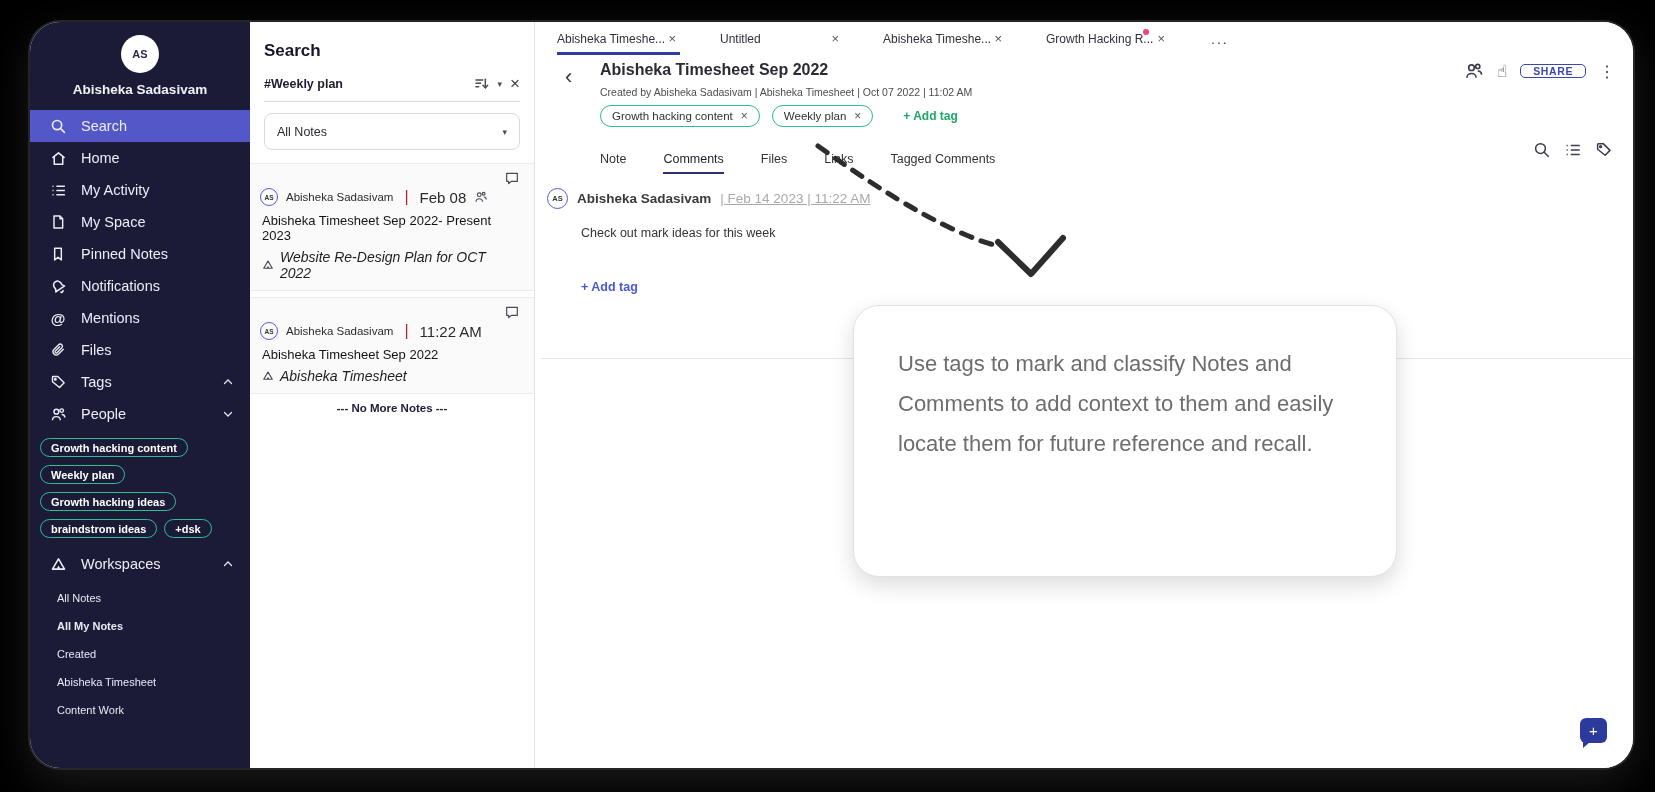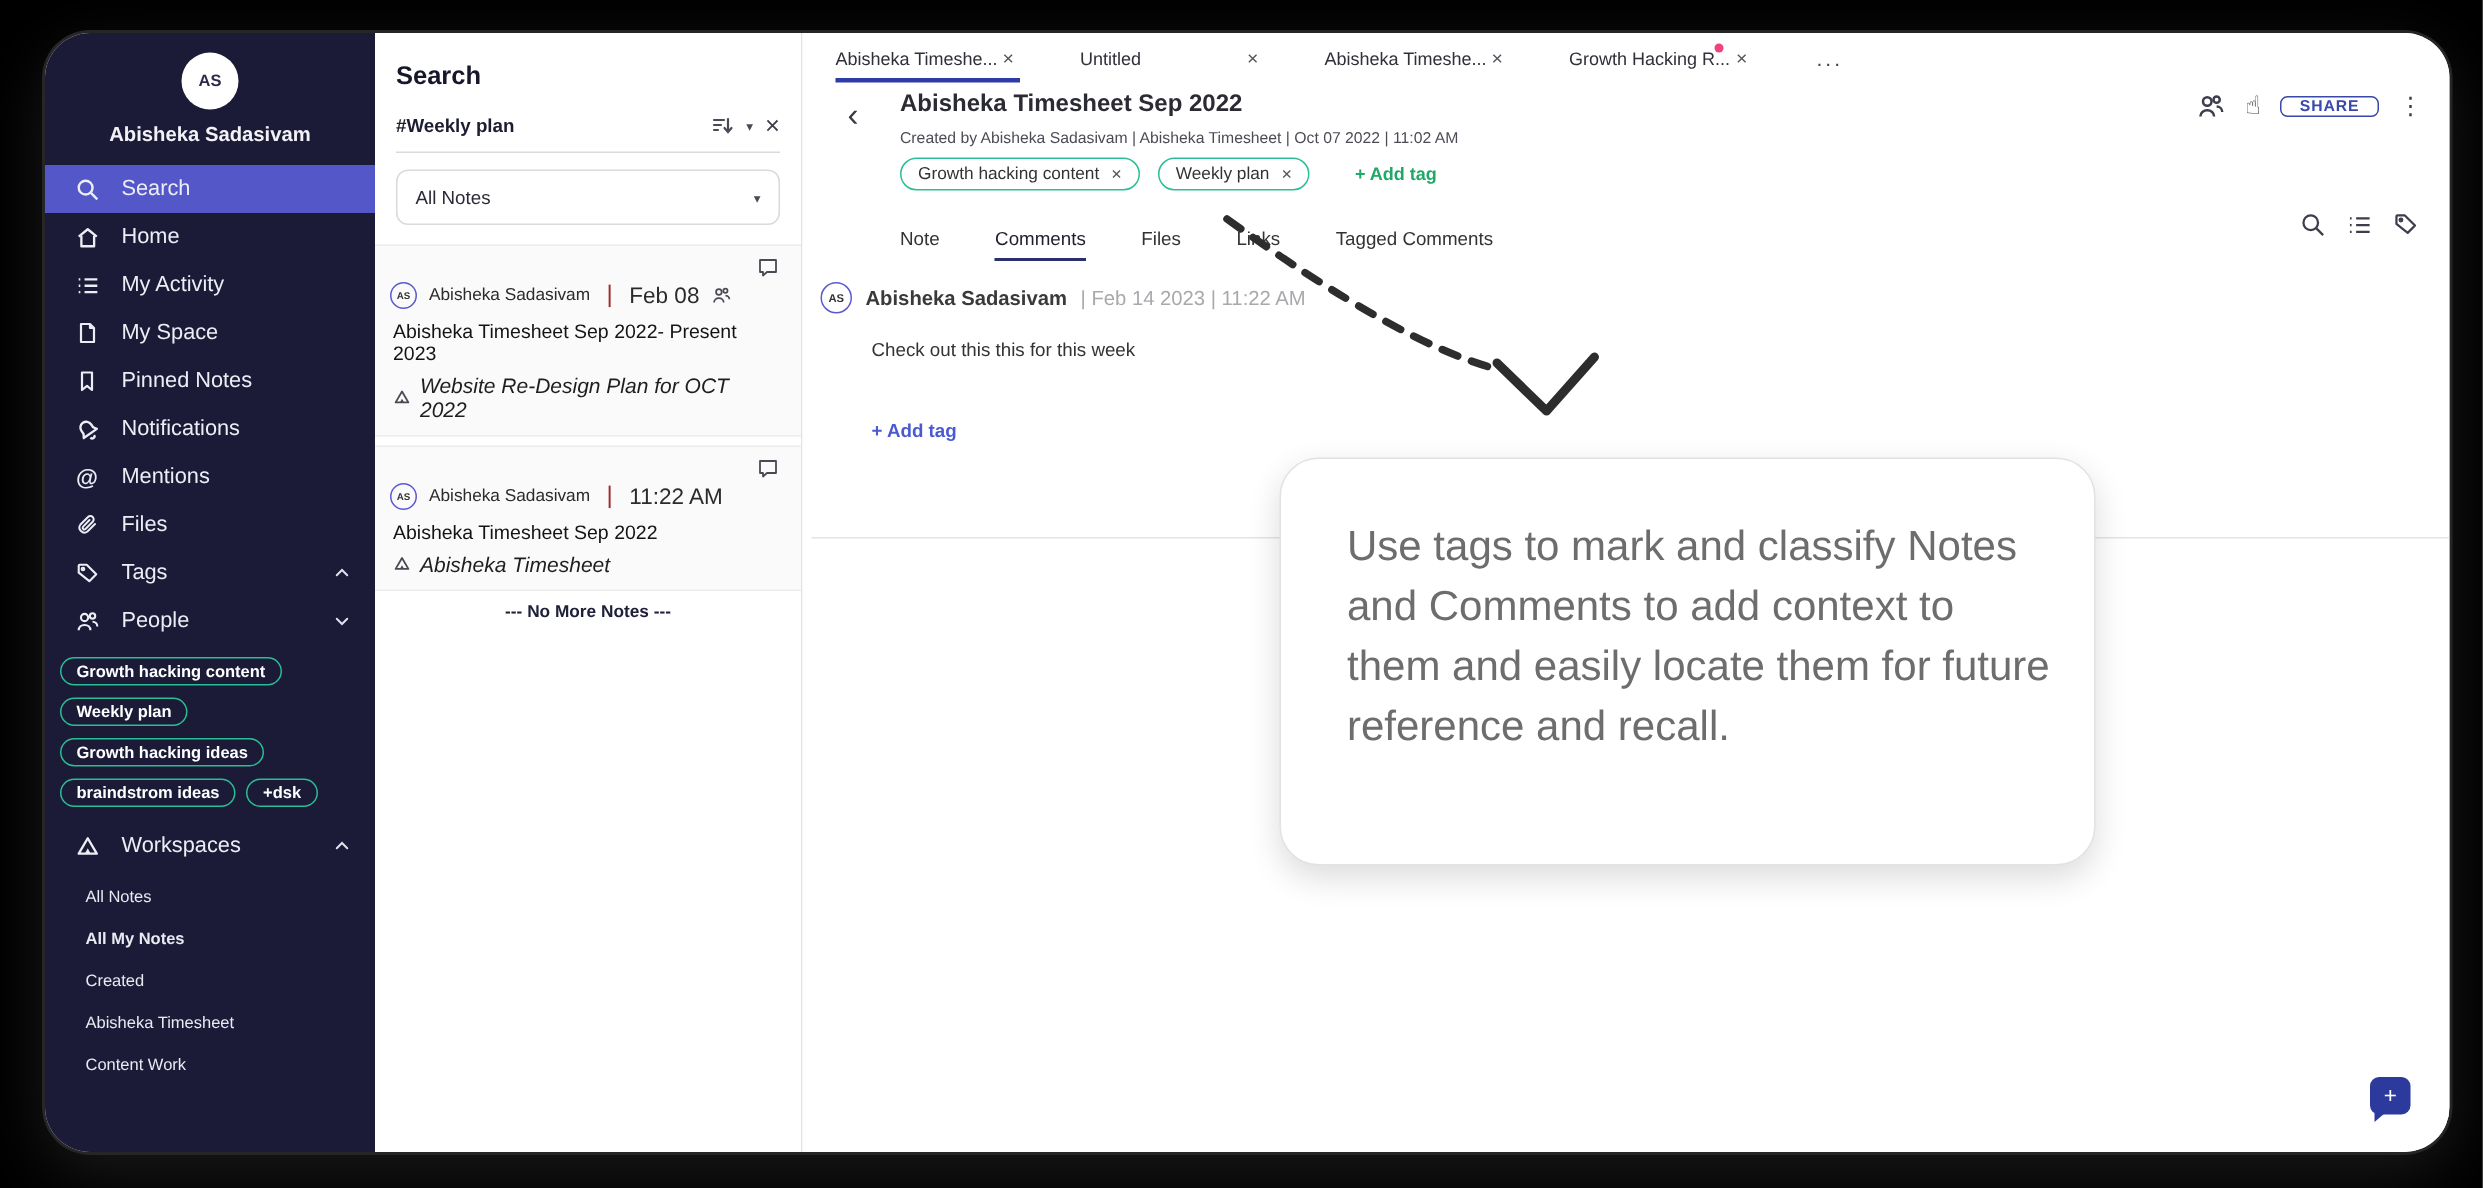--- a/index.html
+++ b/index.html
@@ -80,28 +80,28 @@
   .share-btn{border:1.6px solid #3949ab;color:#3949ab;border-radius:5px;font-size:10.5px;font-weight:700;
     letter-spacing:.6px;padding:0 12px;background:#fff;cursor:pointer;}
   .vdots{font-size:16px;color:#3d3d4d;cursor:pointer;}
   .viewtab-icons{position:absolute;right:20px;top:86px;display:flex;gap:13px;color:#3d3d4d;}
   .vt-ico{width:18px;height:18px;cursor:pointer;}
   
   .c-authorrow{position:absolute;top:166px;left:12px;display:flex;align-items:center;gap:9px;}
   .avatar-c{width:21px;height:21px;border-radius:50%;border:1.4px solid #5a5ad0;color:#333;font-size:7.5px;
     font-weight:700;display:inline-flex;align-items:center;justify-content:center;}
   .c-author{font-size:13.5px;font-weight:600;color:#3a3a3a;}
-  .c-meta{font-size:13.5px;color:#a9a9ad;}
+  .c-meta{font-size:13.5px;color:#a9a9ad;text-decoration:underline;}
   .c-body{position:absolute;top:204px;left:46px;font-size:12.5px;color:#333;}
   .c-addtag{position:absolute;top:258px;left:46px;font-size:12.5px;font-weight:600;color:#4a5ad2;cursor:pointer;}
   .c-divider{position:absolute;top:336px;left:6px;right:0;border-top:1px solid #e4e4e8;}
   
   .tooltip{position:absolute;left:318px;top:283px;width:544px;height:272px;background:#fff;z-index:6;
     border:1px solid #e2e2e4;border-radius:26px;box-shadow:0 8px 22px rgba(0,0,0,.14);
-    padding:38px 26px 0 44px;font-size:28px;line-height:40px;color:#6d6d6d;}
+    padding:38px 26px 0 44px;font-size:22px;line-height:40px;color:#6d6d6d;}
   .arrow-svg{position:absolute;left:260px;top:100px;z-index:5;pointer-events:none;}
   .chat-bubble{position:absolute;left:1045px;top:696px;width:27px;height:25px;background:#2c3a9e;
     border-radius:6px;color:#fff;display:flex;align-items:center;justify-content:center;
     font-size:15px;font-weight:500;cursor:pointer;z-index:4;}
   .chat-bubble::after{content:"";position:absolute;left:3px;bottom:-5px;width:0;height:0;
     border-left:7px solid #2c3a9e;border-bottom:6px solid transparent;}
   svg{display:block;}
 </style>
 </head>
 <body>
@@ -412,21 +412,21 @@
             </svg>
           </span>
       </div>
     </div>
 
     <div class="c-authorrow">
       <span class="avatar-c">AS</span>
       <span class="c-author">Abisheka Sadasivam</span>
       <span class="c-meta">| Feb 14 2023 | 11:22 AM</span>
     </div>
-    <div class="c-body">Check out this this for this week</div>
+    <div class="c-body">Check out mark ideas for this week</div>
     <div class="c-addtag">+ Add tag</div>
     <div class="c-divider"></div>
 
     <svg class="arrow-svg" width="300" height="185" viewBox="0 0 300 185">
       <path d="M23 24 Q140 108 203 124" fill="none" stroke="#2d2d2d" stroke-width="5" stroke-dasharray="11 10" stroke-linecap="round"></path>
       <polyline points="203,120 236,152 268,116" fill="none" stroke="#2d2d2d" stroke-width="6" stroke-linecap="round" stroke-linejoin="round"></polyline>
     </svg>
 
     <div class="tooltip">
       <span>Use tags to mark and classify Notes and Comments to add context to them and easily locate them for future reference and recall.</span>

